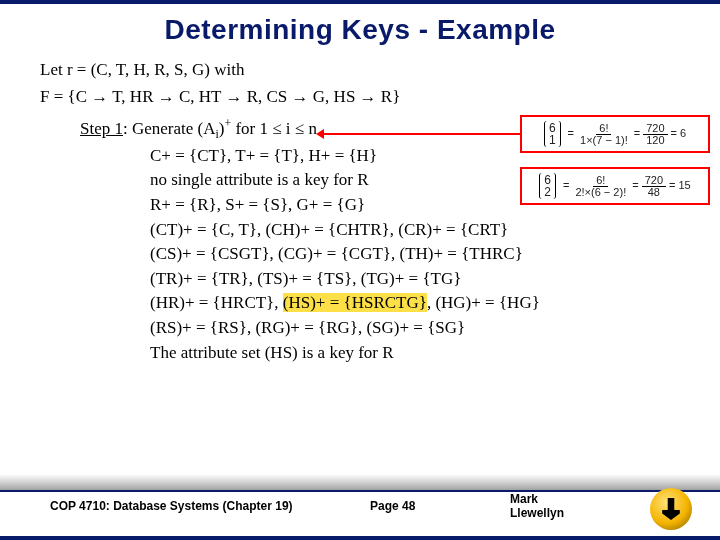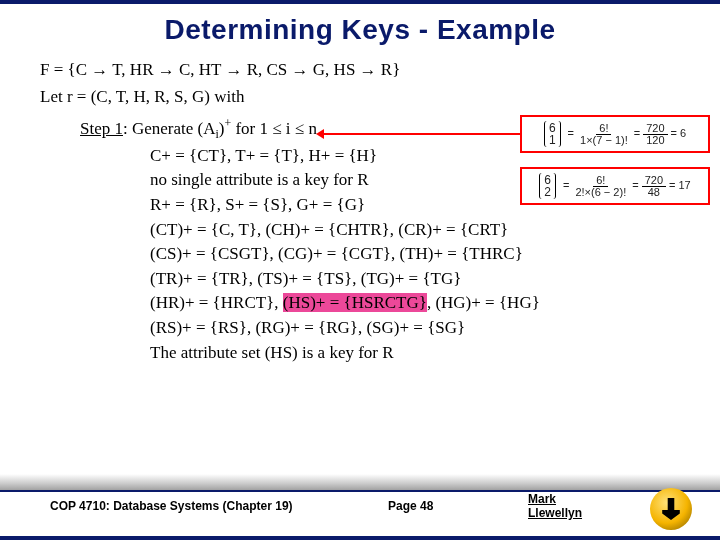--- a/index.html
+++ b/index.html
@@ -33,21 +33,21 @@
     line-height: 1.45;
     color: #000;
   }
   .intro { margin-bottom: 6px; }
   .intro p { margin-bottom: 2px; }
   .step-head { text-decoration: underline; margin-top: 6px; margin-bottom: 2px; }
   .indent { margin-left: 70px; }
   .sup { vertical-align: super; font-size: 0.7em; }
   .sub { vertical-align: sub; font-size: 0.7em; }
   .arrow { font-family: Arial, sans-serif; }
-  .hl { background: #ec4899; text-align: right; }
+  .hl { background: #fde047; text-align: right; }
   .step1, .step2 { position: relative; margin-left: 40px; }
 
   
   .formula-box {
     position: absolute;
     right: -30px;
     width: 190px;
     height: 38px;
     border: 2px solid #ff0000;
     background: #fff;
@@ -128,22 +128,22 @@
   }
   .footer-bar {
     position: absolute;
     bottom: 44px;
     left: 0;
     width: 720px;
     height: 2px;
     background: #0a1a6a;
   }
   .footer .course { position:absolute; left: 50px; }
-  .footer .page { position:absolute; left: 388px; }
-  .footer .author { position:absolute; left: 528px; text-decoration: underline; }
+  .footer .page { position:absolute; left: 370px; }
+  .footer .author { position:absolute; left: 510px; }
   .logo {
     position: absolute;
     right: 28px;
     bottom: 6px;
     width: 42px;
     height: 42px;
     border-radius: 50%;
     background: radial-gradient(circle at 40% 35%, #ffe27a 0%, #f5b400 55%, #7a5b00 100%);
     display:flex; align-items:center; justify-content:center;
   }
@@ -155,24 +155,24 @@
 </style>
 </head>
 <body>
 
 <div class="slide">
   <div class="title">Determining Keys - Example</div>
 
   <div class="content">
 
     <div class="intro">
+      <p>Let r = (C, T, H, R, S, G) with</p>
       <p>
         <span>F = {C </span><span class="arrow">→</span><span> T, HR </span><span class="arrow">→</span><span> C, HT </span><span class="arrow">→</span><span> R, CS </span><span class="arrow">→</span><span> G, HS </span><span class="arrow">→</span><span> R}</span>
       </p>
-      <p>Let r = (C, T, H, R, S, G) with</p>
     </div>
 
     <div class="step1">
       <p>
         <span class="step-head">Step 1</span><span>: Generate (A</span><span class="sub">i</span><span>)</span><span class="sup">+</span><span> for 1 ≤ i ≤ n</span>
       </p>
       <p class="indent">C+ = {CT},   T+ = {T},   H+ = {H}</p>
       <p class="indent">no single attribute is a key for R</p>
       <p class="indent">R+ = {R},      S+ = {S},    G+ = {G}</p>
 
@@ -206,21 +206,21 @@
         <span class="frac">
           <span class="num">6!</span>
           <span class="den">2!×(6 − 2)!</span>
         </span>
         <span class="eq">=</span>
         <span class="frac">
           <span class="num">720</span>
           <span class="den">48</span>
         </span>
         <span class="eq">=</span>
-        <span>17</span>
+        <span>15</span>
       </div>
     </div>
 
     <div class="step2">
       <p class="indent">(CT)+ = {C, T},   (CH)+ = {CHTR},   (CR)+ = {CRT}</p>
       <p class="indent">(CS)+ = {CSGT},   (CG)+ = {CGT},    (TH)+ = {THRC}</p>
       <p class="indent">(TR)+ = {TR},   (TS)+ = {TS},  (TG)+ = {TG}</p>
       <p class="indent">
         <span>(HR)+ = {HRCT},   </span><span class="hl">(HS)+ = {HSRCTG}</span><span>,   (HG)+ = {HG}</span>
       </p>

